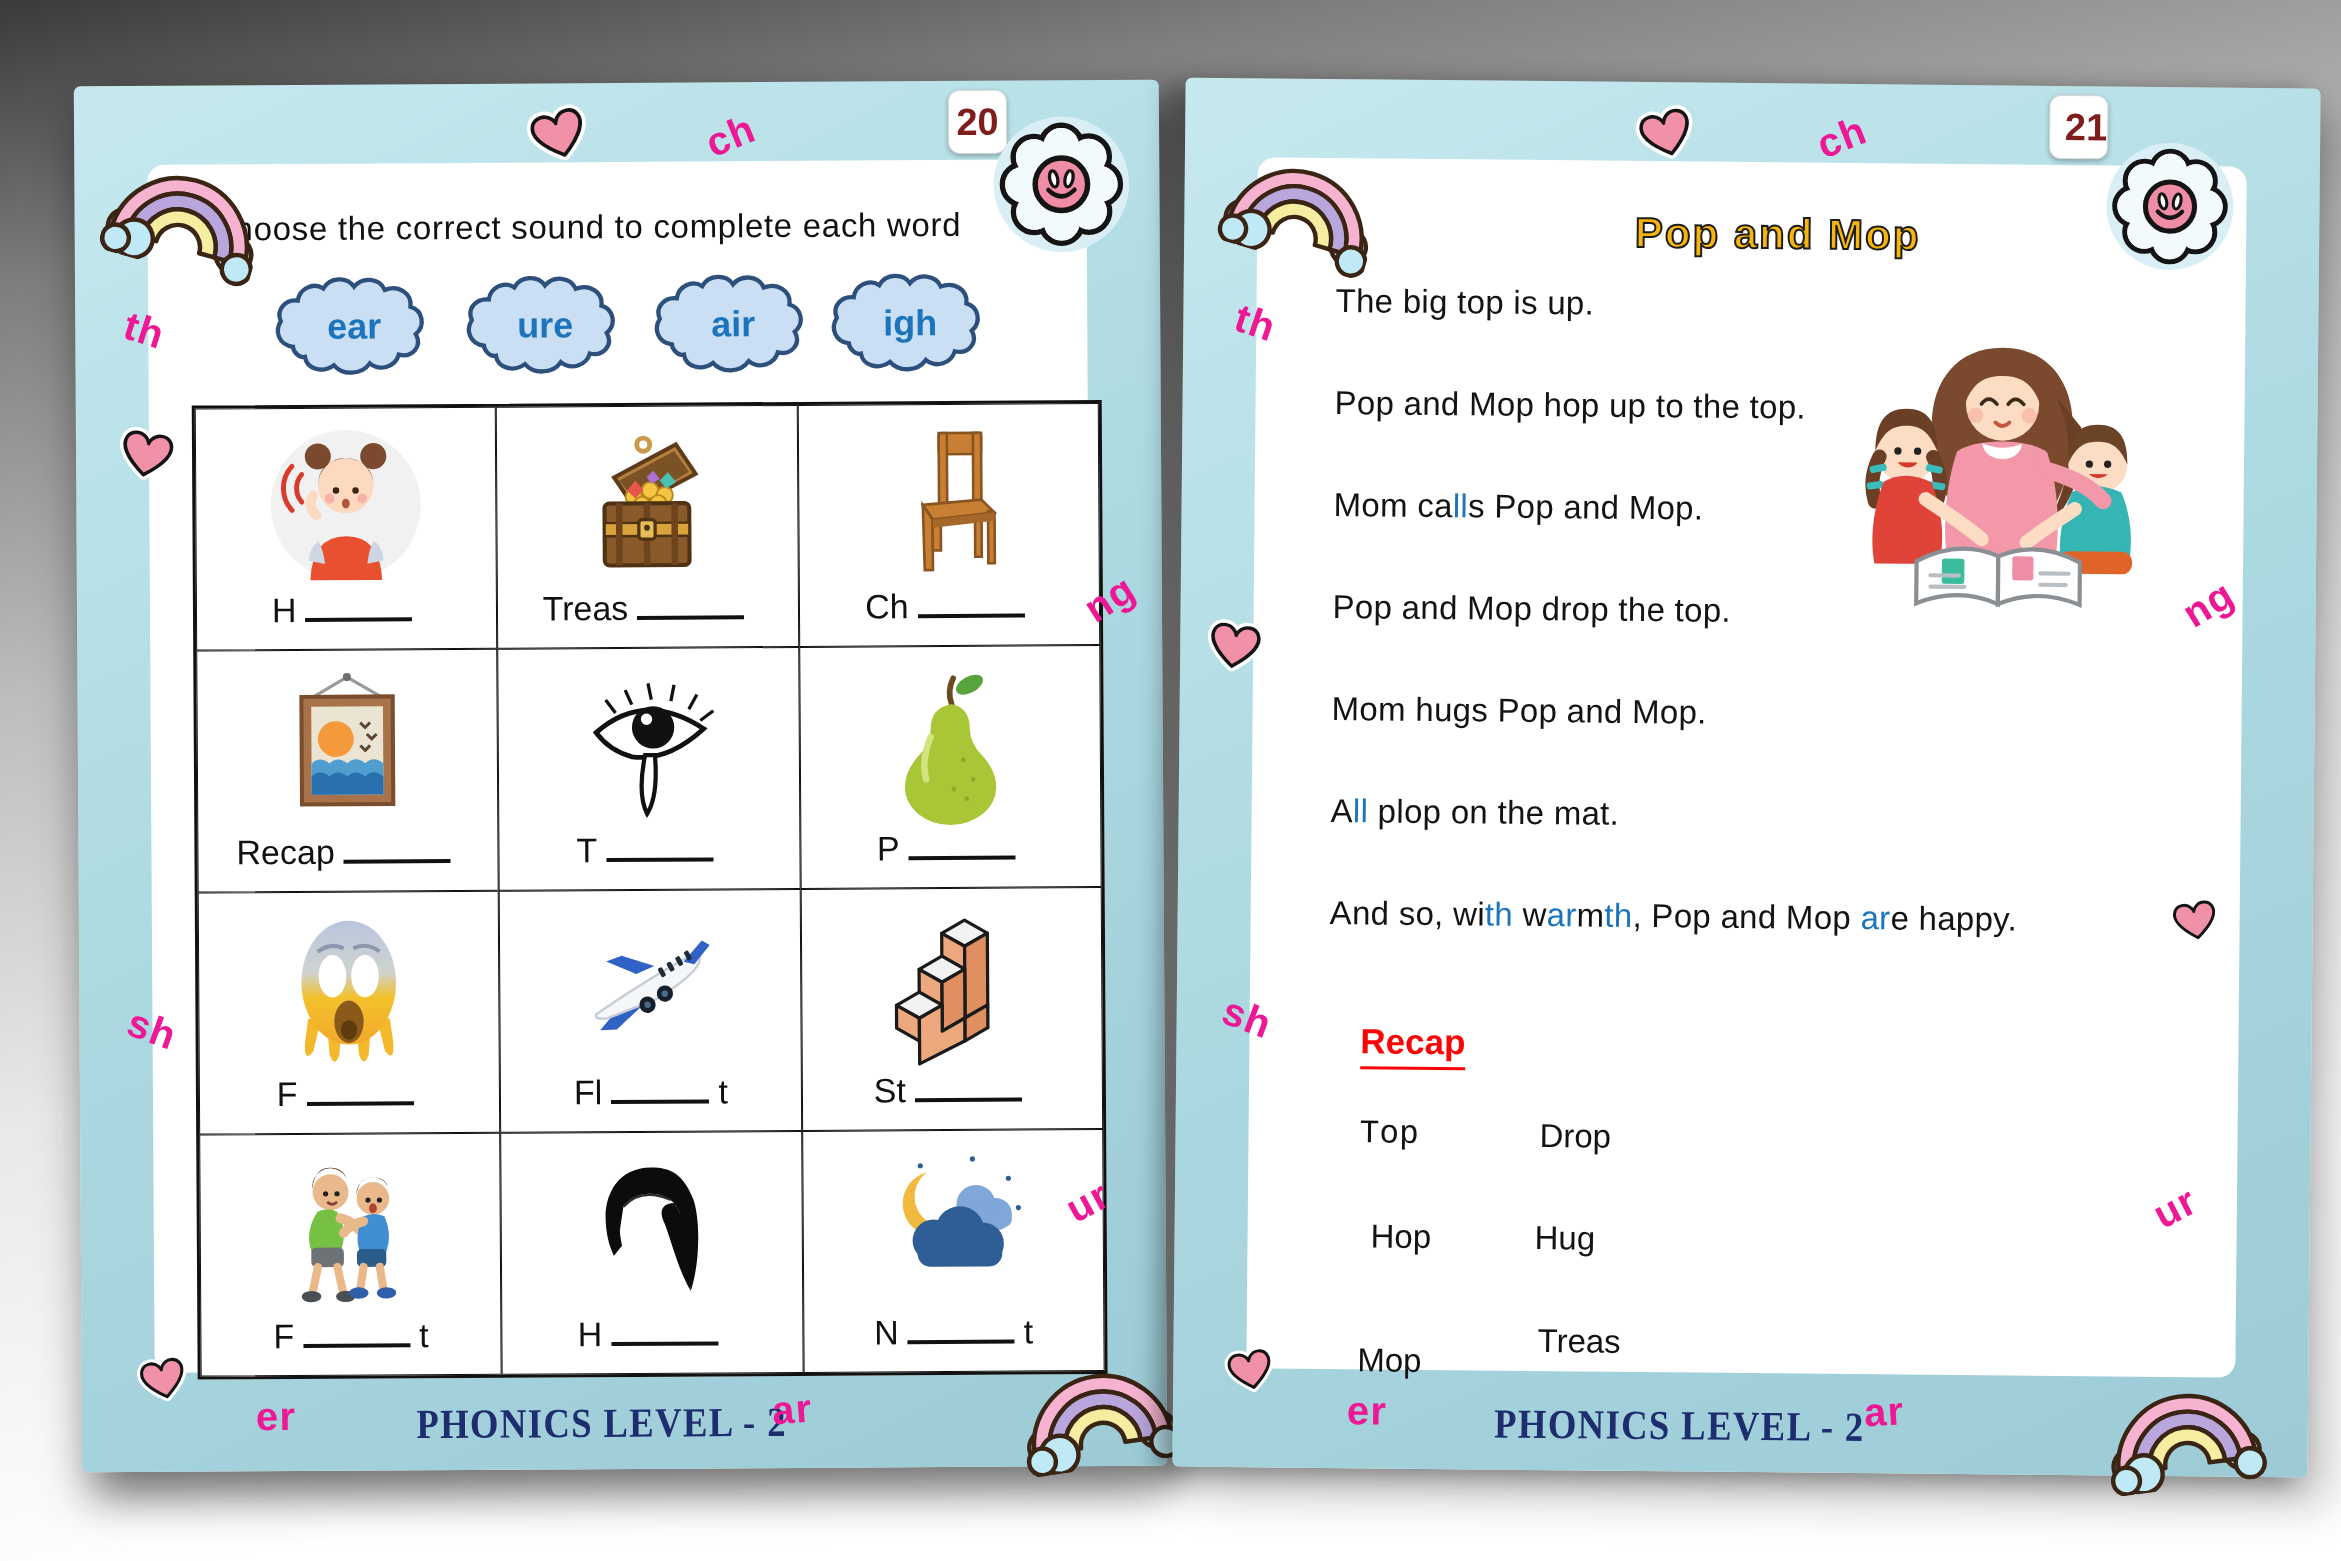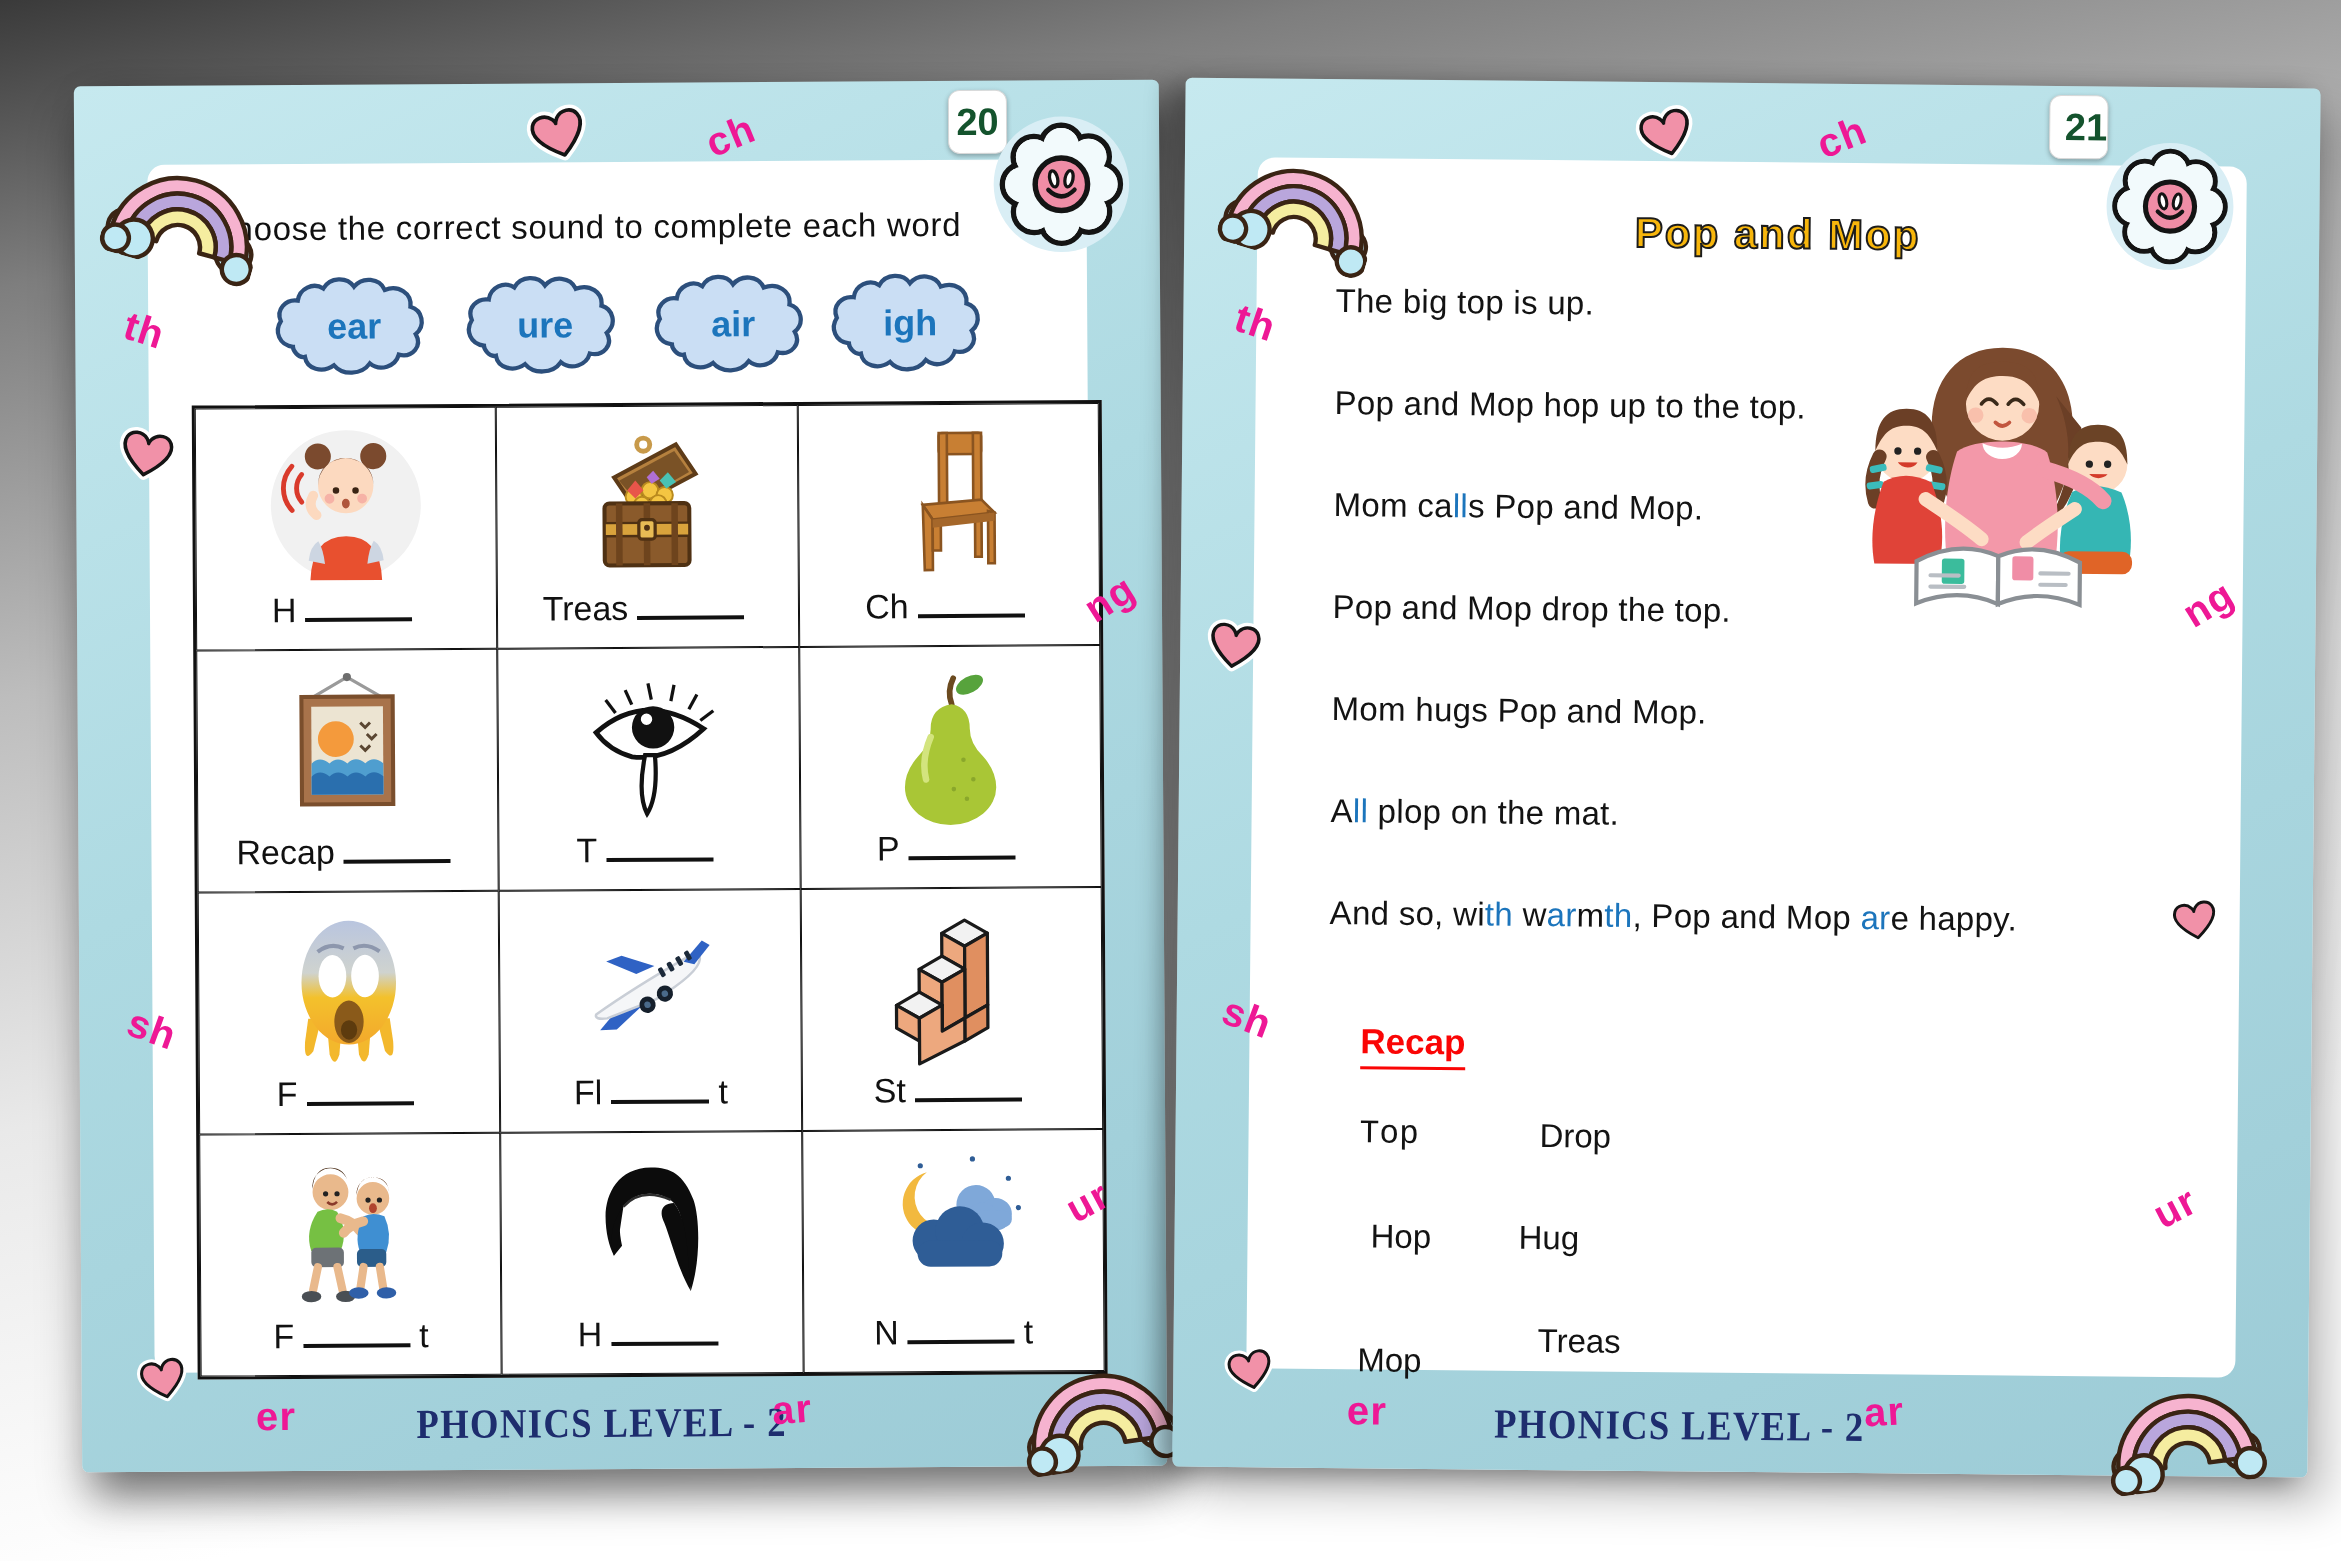--- a/index.html
+++ b/index.html
@@ -11,21 +11,21 @@
   .page{
     position:absolute;border-radius:6.5px;
     background:linear-gradient(155deg,#c6e9ef 0%,#aedae2 45%,#9ccbd6 100%);
   }
   .page-left{left:78px;top:83px;width:1085px;height:1386px;transform:rotate(-0.35deg);
     box-shadow:19.5px 16.3px 39px rgba(0,0,0,.40),0 29px 46px rgba(0,0,0,.28);}
   .page-right{left:1179px;top:83px;width:1135px;height:1389px;transform:rotate(0.55deg);
     box-shadow:-14.3px 5.2px 26px rgba(0,0,0,.38),19.5px 26px 46px rgba(0,0,0,.25);}
   .page-inner{position:absolute;left:73px;right:73px;top:79px;bottom:99px;background:#ffffff;border-radius:17px;}
   .page-num{position:absolute;width:57px;height:62px;background:#ffffff;border-radius:11.7px;
-    color:#14532d;font-weight:bold;font-size:38px;display:flex;align-items:center;justify-content:center;
+    color:#7f1d1d;font-weight:bold;font-size:38px;display:flex;align-items:center;justify-content:center;
     box-shadow:0 2px 5.2px rgba(0,0,0,.3);border:1.3px solid #d8d8d8;z-index:6;}
   .digraph{position:absolute;color:#ee1895;font-size:40px;font-weight:600;z-index:5;letter-spacing:1.3px;}
   .sticker{position:absolute;z-index:6;}
   .worksheet-title{position:absolute;left:46px;width:930px;top:125px;text-align:center;
     font-size:33px;color:#111;font-weight:500;letter-spacing:0.7px;z-index:3;}
   .cloud{position:absolute;width:174px;height:120px;z-index:3;}
   .cloud svg{width:100%;height:100%;}
   .cloud-text{position:absolute;left:0;right:0;top:38px;text-align:center;
     font-size:36px;font-weight:bold;color:#1c75bc;}
   .grid{position:absolute;left:116px;top:320px;width:904px;height:968px;
@@ -574,18 +574,18 @@
       <rect x="128" y="172" width="15" height="17" rx="2" fill="#f08da6"></rect>
       <path d="M70,186 h20 M70,194 h24 M148,184 h20 M148,192 h18" stroke="#b9bec4" stroke-width="3" stroke-linecap="round"></path>
     </svg>
   </div>
 
   <div class="recap-head">Recap</div>
   <span class="recap-word" style="left:184px;top:1036px;font-family:Liberation Mono, monospace;">Top</span>
   <span class="recap-word" style="left:196px;top:1138px;">Hop</span>
   <span class="recap-word" style="left:184px;top:1262px;">Mop</span>
   <span class="recap-word" style="left:364px;top:1036px;">Drop</span>
-  <span class="recap-word" style="left:344px;top:1138px;">Hug</span>
+  <span class="recap-word" style="left:360px;top:1138px;">Hug</span>
   <span class="recap-word" style="left:364px;top:1241px;">Treas</span>
 
   <div class="footer-text" style="left:325px;">PHONICS LEVEL - 2</div>
 </div>
 
 
 </body></html>

